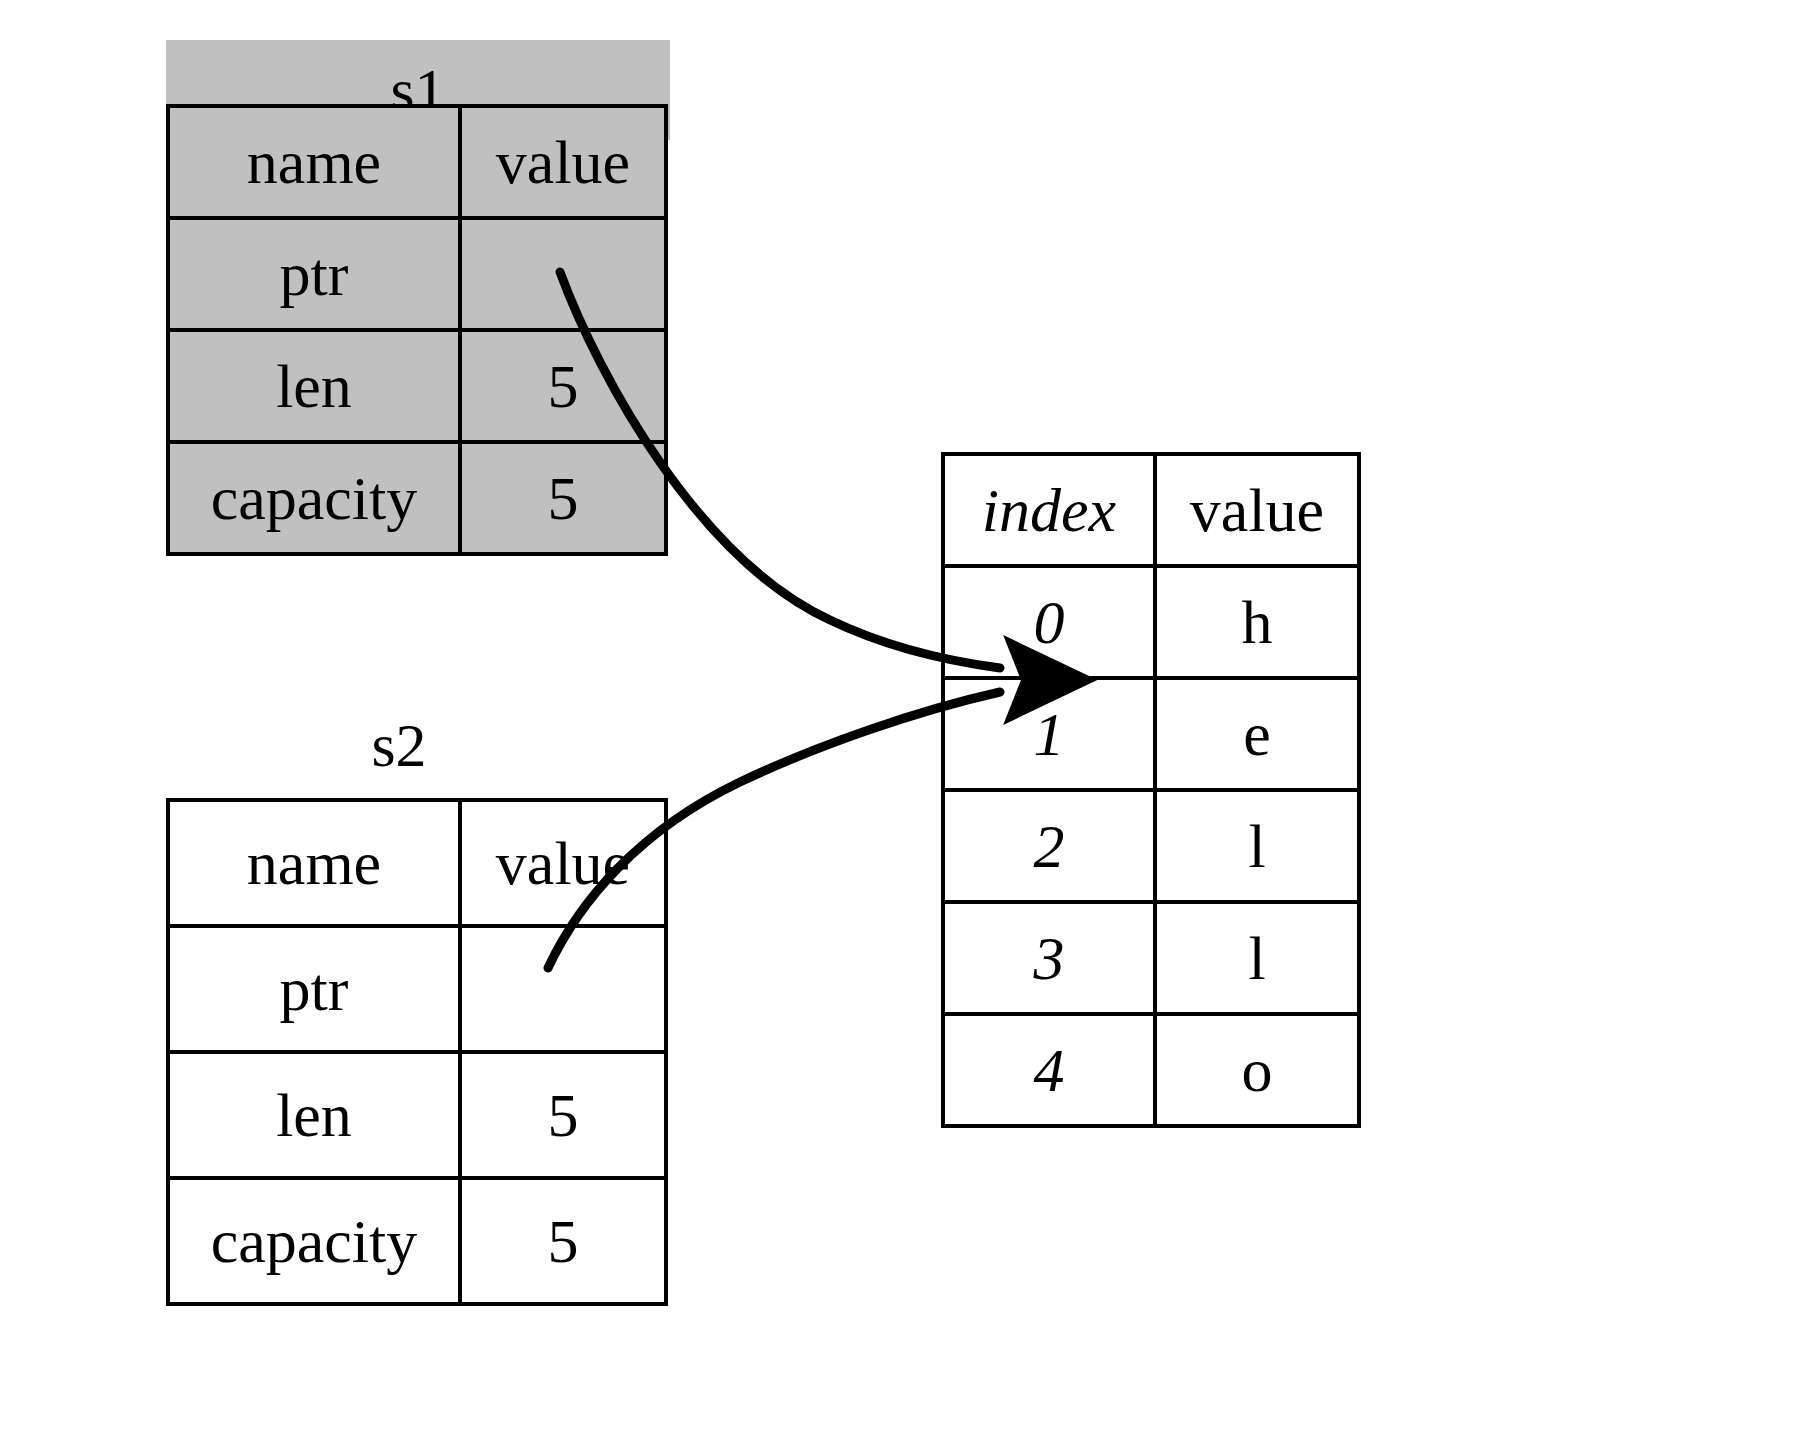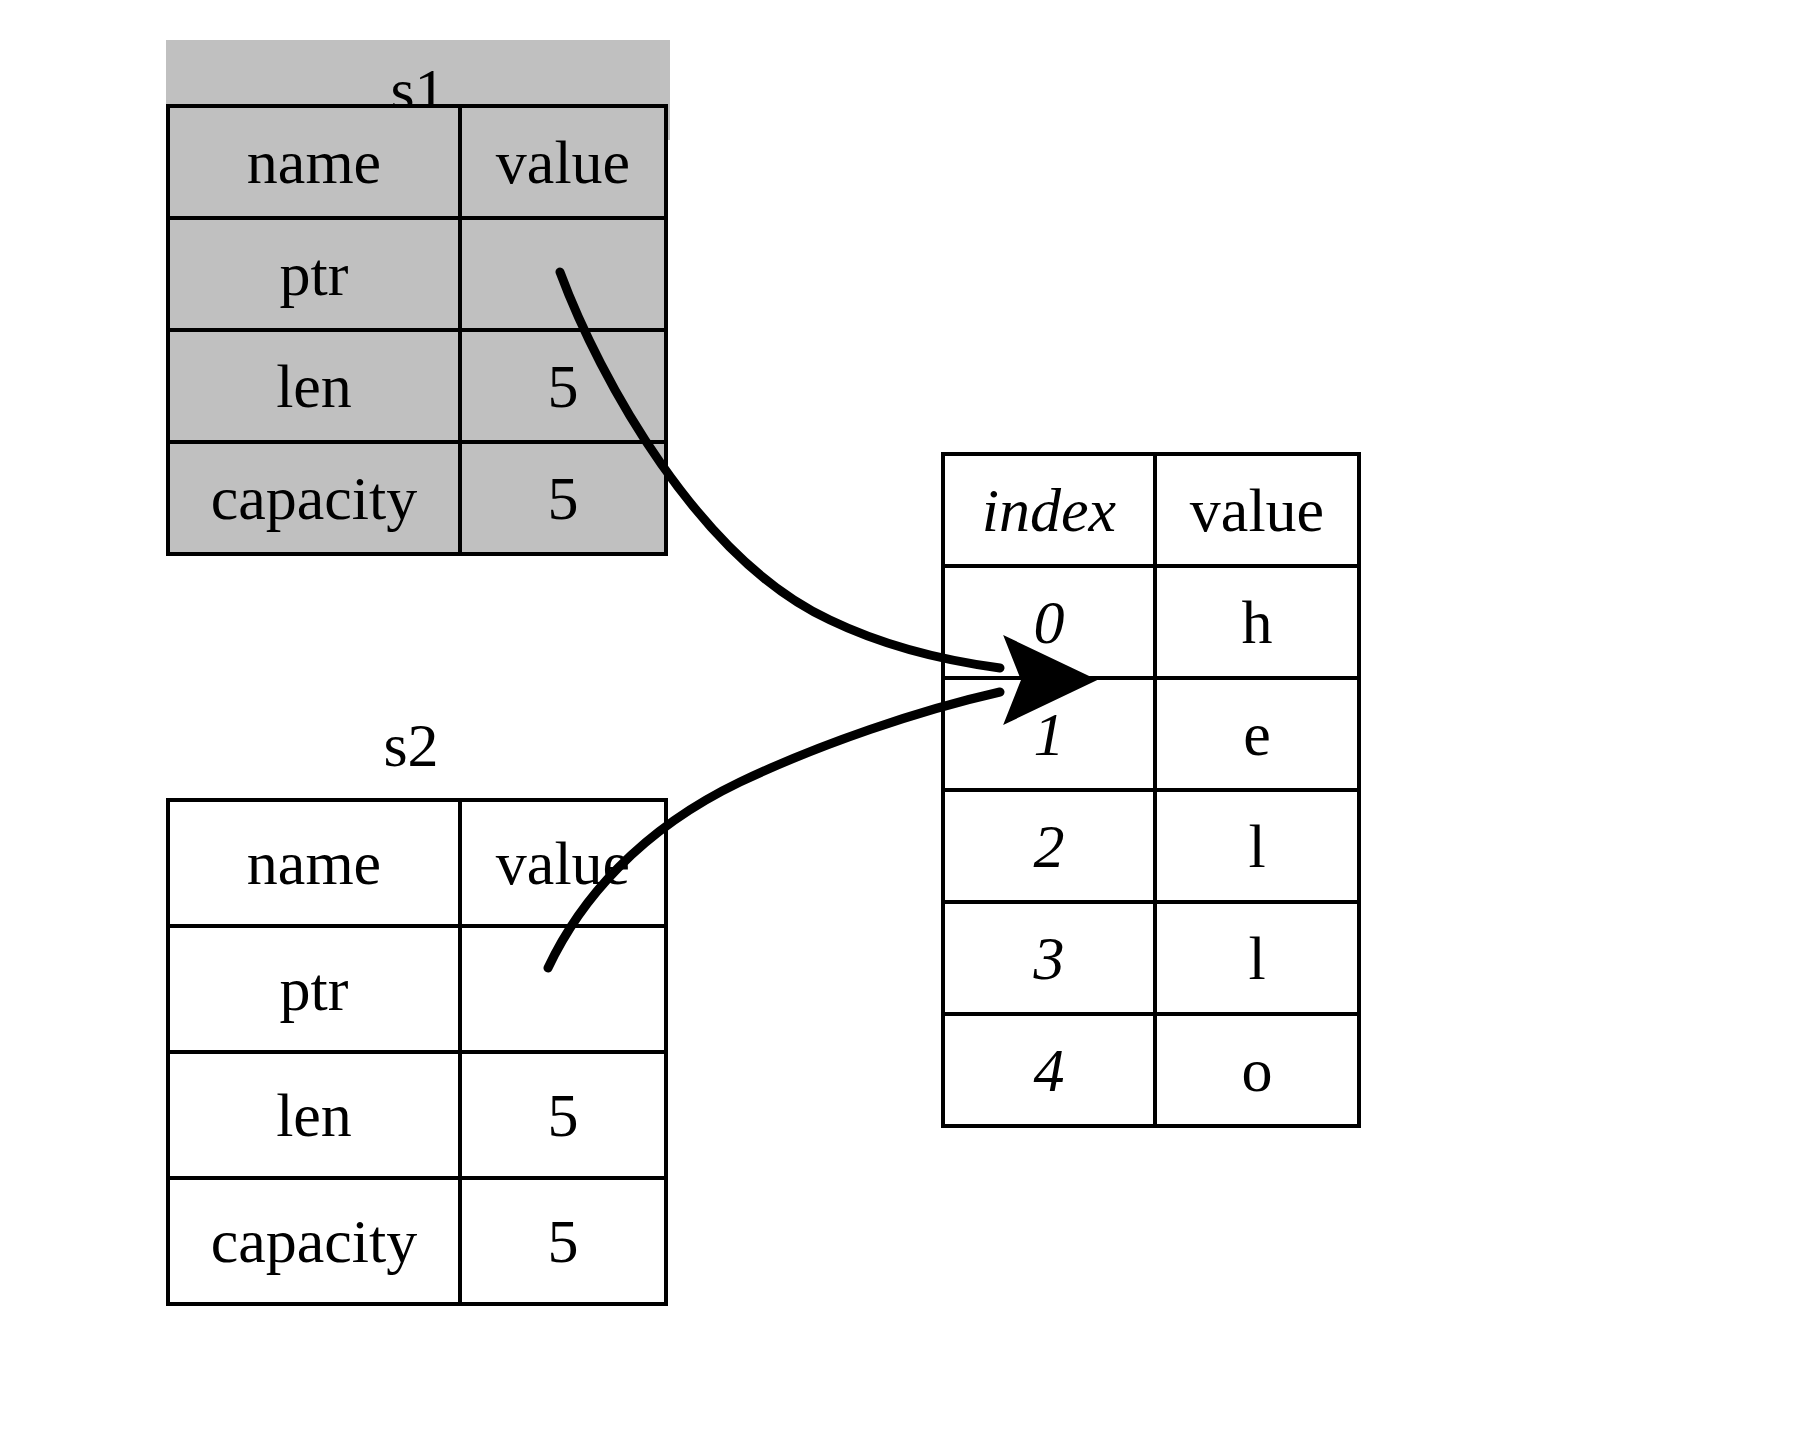--- a/index.html
+++ b/index.html
@@ -62,21 +62,21 @@
   }
 
   
   #s2-table { left: 166px; top: 798px; width: 490px; }
   #s2-table td { height: 122px; background: #ffffff; }
   #s2-table td.col-name { width: 288px; }
   #s2-table td.col-value { width: 202px; }
 
   #s2-title {
     position: absolute;
-    left: 166px;
+    left: 154px;
     top: 700px;
     width: 490px;
     height: 90px;
     display: flex;
     align-items: center;
     justify-content: center;
     font-size: 62px;
     line-height: 1;
   }
 

